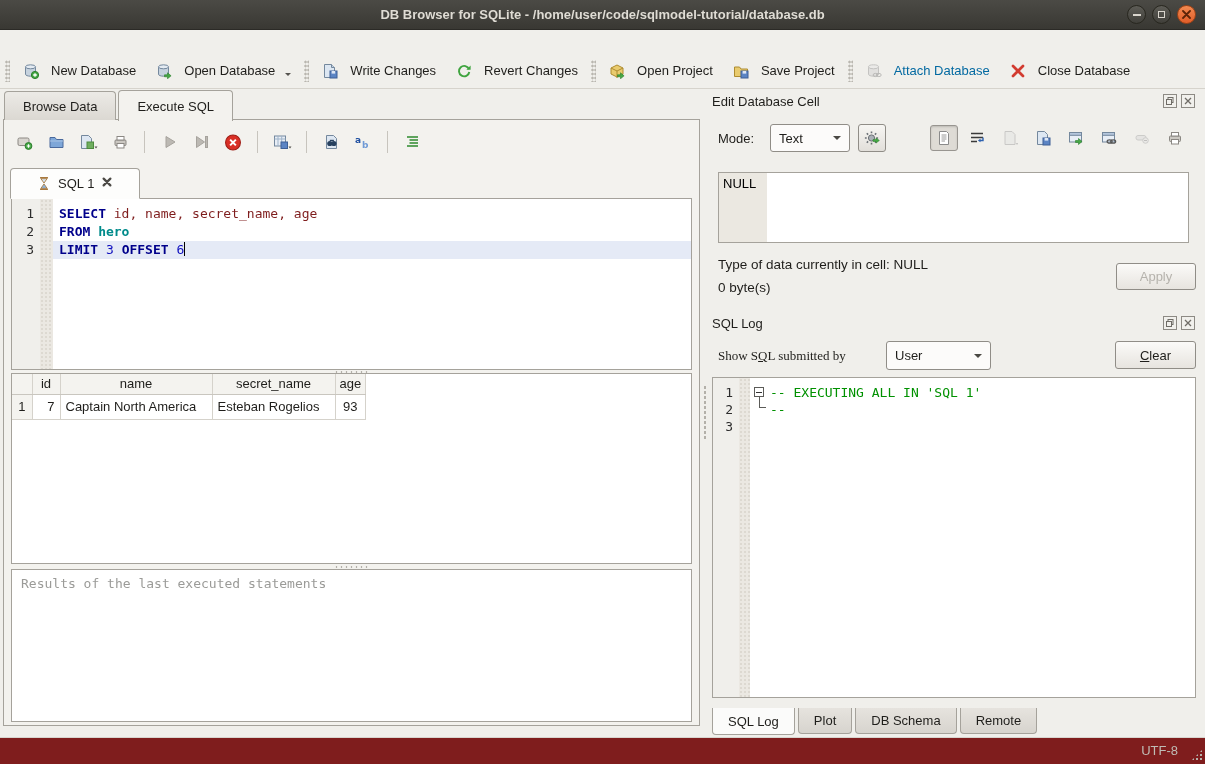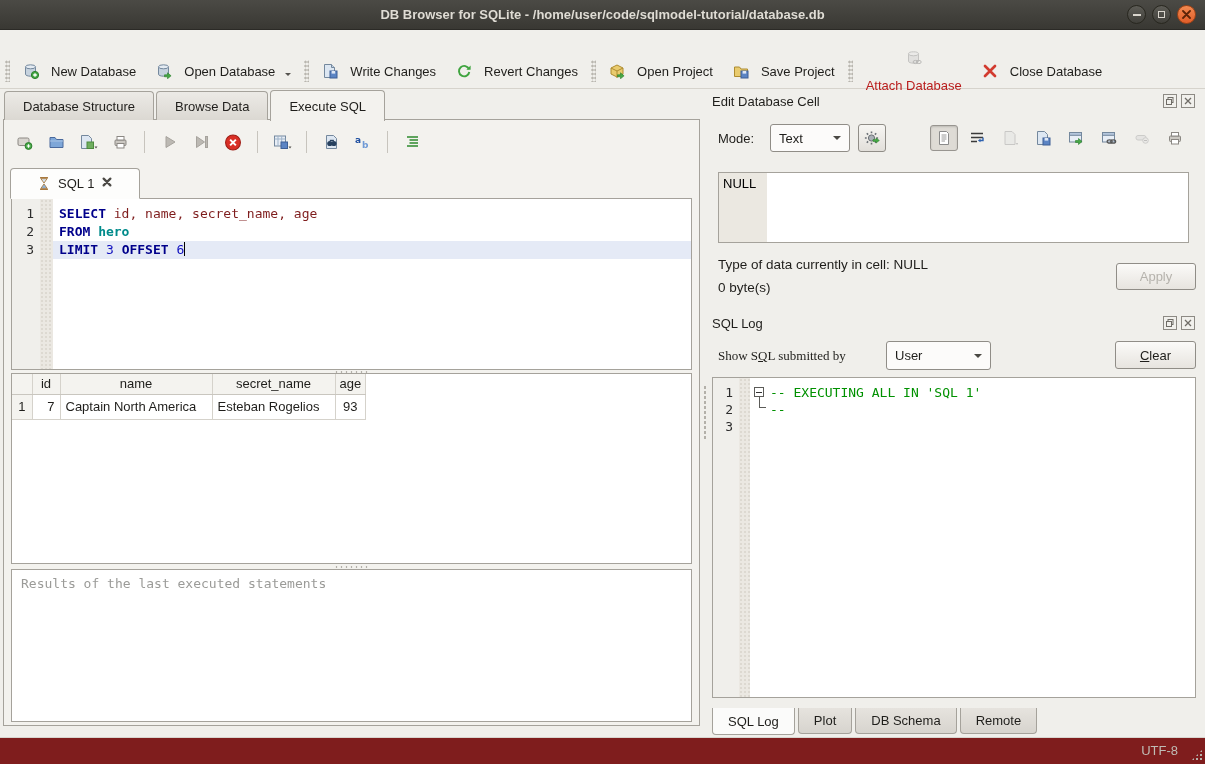--- a/index.html
+++ b/index.html
@@ -22,22 +22,22 @@
   
   .menubar{ position:absolute; left:0; top:31px; width:1205px; height:23px; display:flex; align-items:center; padding-left:8px; }
   .menuitem{ padding:2px 11px 2px 10px; }
   .menuitem u{ text-decoration:underline; }
 
   
   .toolbar{ position:absolute; left:0; top:54px; width:1205px; height:35px; border-bottom:1px solid #d6d3cc;
             display:flex; align-items:center; padding:0 2px; }
   .thandle{ width:5px; height:22px; margin:0 3px;
             background-image:radial-gradient(#b9b6af 1px, transparent 1.2px); background-size:3px 4px; }
-  .tbtn{ display:flex; align-items:center; gap:12px; padding:5px 10px; border-radius:3px; white-space:nowrap; }
-  .tbtn.disabled{ color:#b91c1c;flex-direction:column; }
+  .tbtn{ display:flex; gap:12px; padding:5px 10px; border-radius:3px; white-space:nowrap; }
+  .tbtn.disabled{ color:#0369a1; }
   .tbtn.disabled svg{ opacity:.45; filter:grayscale(1); }
   .ddcaret{ width:0; height:0; border:3.5px solid transparent; border-top-color:#55534e; margin-top:10px; margin-left:-2px; }
   .ic{ width:16px; height:16px; display:inline-block; flex:0 0 16px; }
   .ic svg{ display:block; }
 
   
   .tabbar{ position:absolute; left:4px; top:90px; height:30px; display:flex; gap:2px; z-index:4; }
   .tab{ height:29px; margin-top:1px; padding:0 18px; display:flex; align-items:center;
         background:linear-gradient(#eceae6,#dbd8d2); border:1px solid #a5a29b; border-bottom:none; border-radius:4px 4px 0 0; }
   .tab.active{ height:31px; margin-top:0; background:#f3f2ee; position:relative; z-index:5; }
@@ -234,23 +234,20 @@
       <span class="ic">
           <svg viewBox="0 0 16 16">
             <path d="M3 3l10 10M13 3L3 13" stroke="#d23b2f" stroke-width="2.7" stroke-linecap="round"></path>
           </svg>
         </span>
       <span>Close Database</span>
     </div>
   </div>
 
   <div class="tabbar">
-    <div class="tab">
-        <span>Database Structure</span>
-      </div>
     <div class="tab">
         <span>Browse Data</span>
       </div>
     <div class="tab active">
         <span>Execute SQL</span>
       </div>
   </div>
 
   <div class="left-panel">
 

